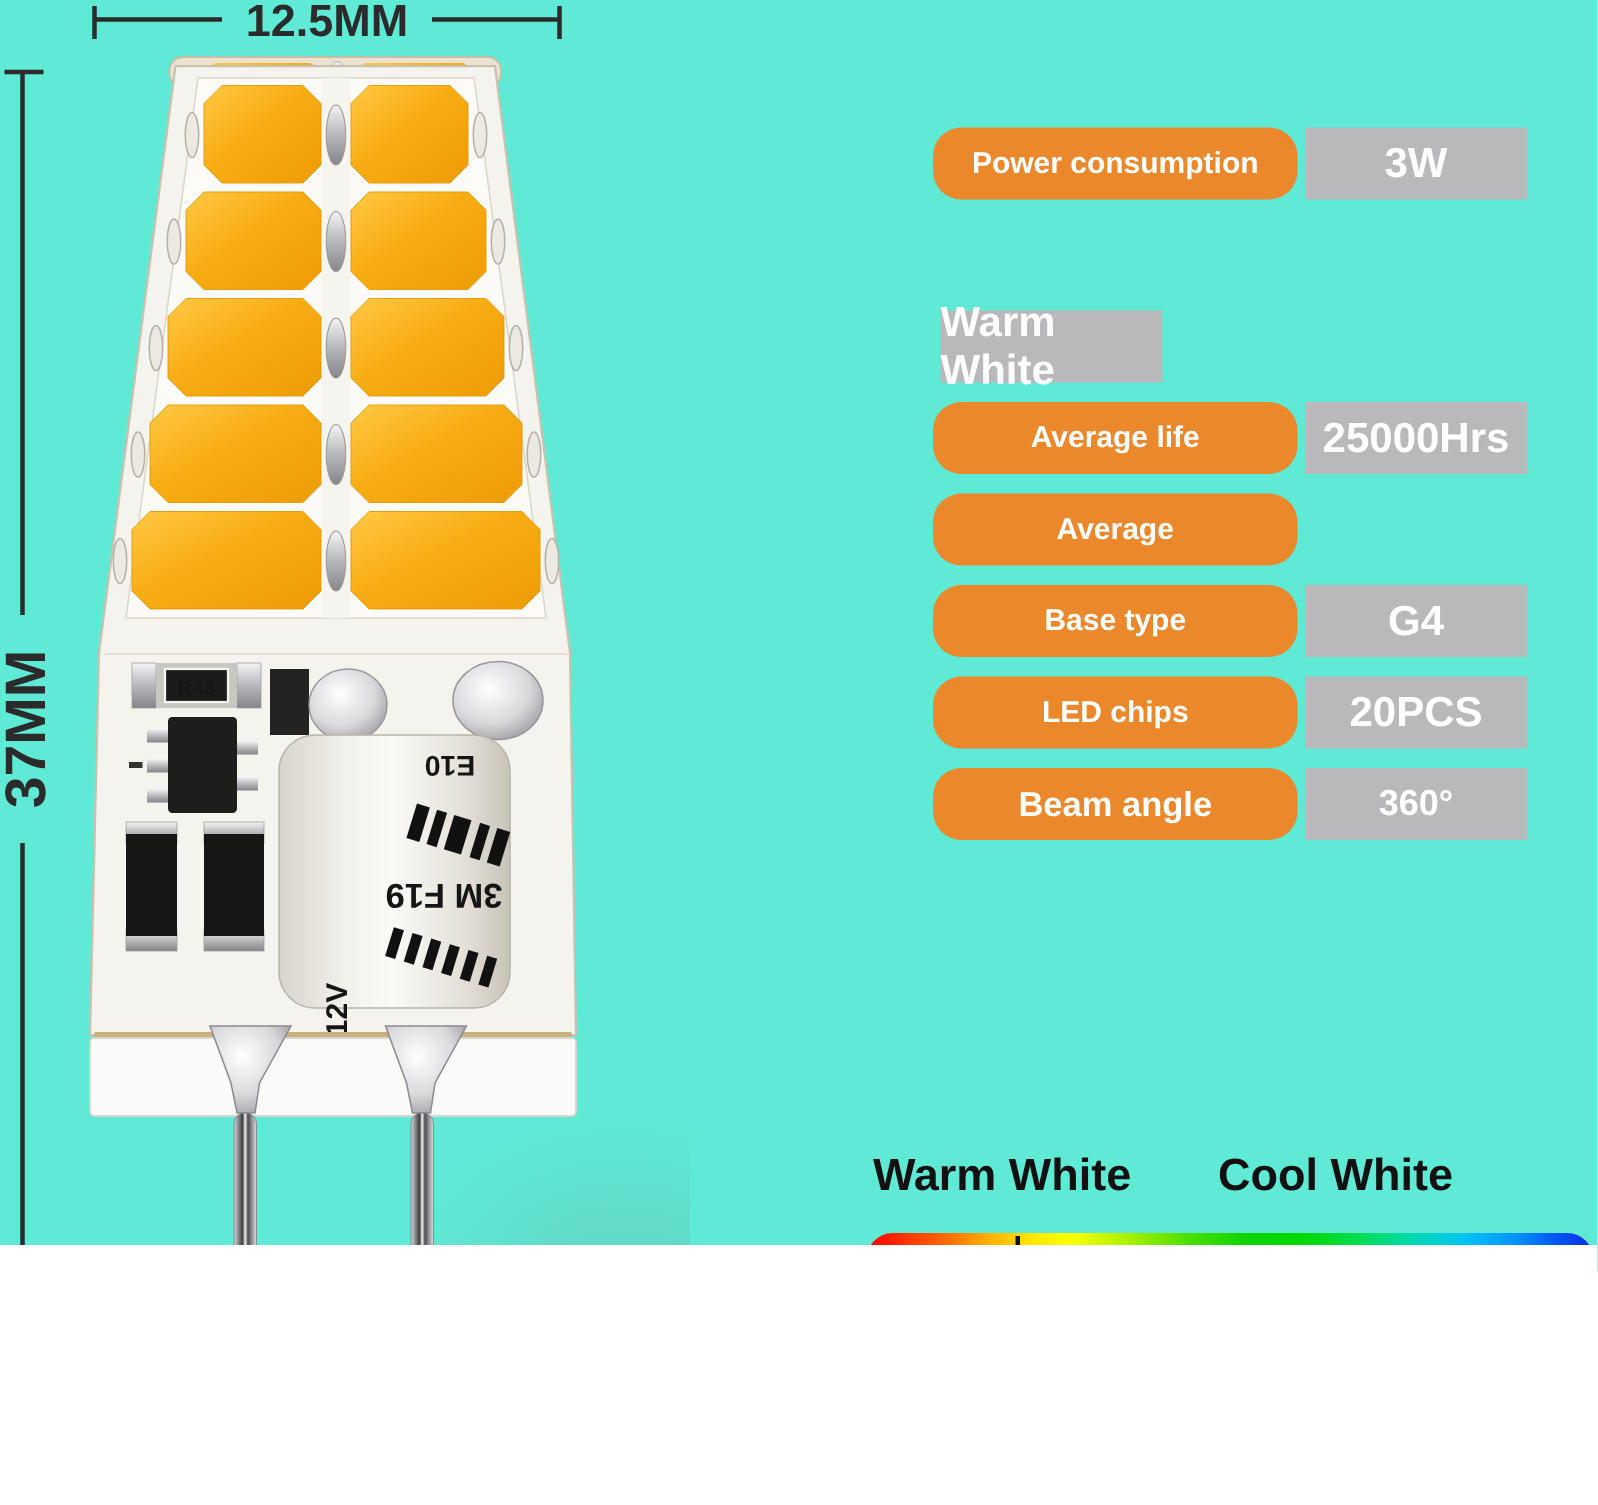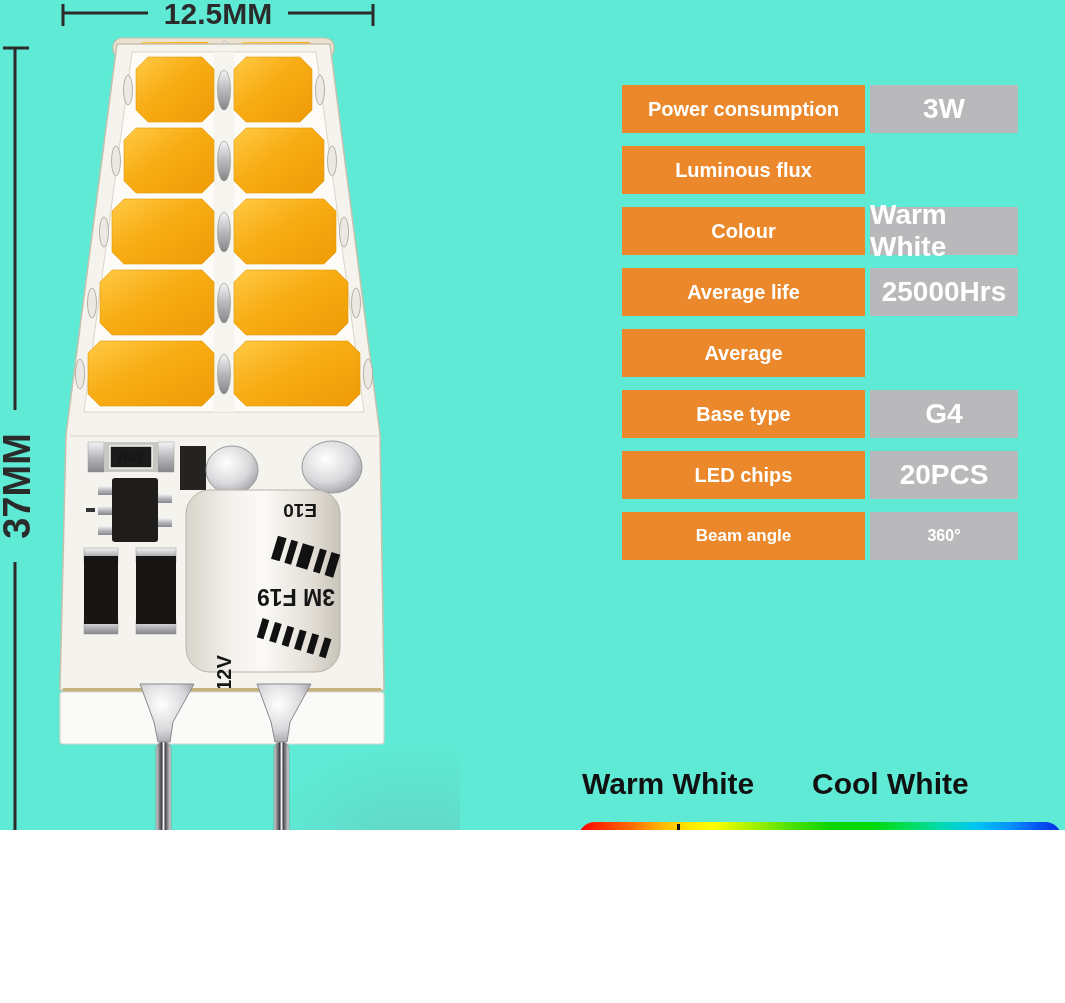--- a/index.html
+++ b/index.html
@@ -6,28 +6,28 @@
   .canvas{
     position:relative;width:1065px;height:830px;background:#5eead4;overflow:hidden;
     font-family:"Liberation Sans", sans-serif;
     text-decoration:underline;
   }
   
   .spec-table{position:absolute;left:622px;top:85px;width:400px;}
   .spec-row{display:flex;height:48px;margin-bottom:13px;}
   .spec-label{
     width:243px;background:#EA882B;color:#fff;font-weight:bold;font-size:20px;
-    display:flex;align-items:center;justify-content:center;
+    display:flex;align-items:center;justify-content:center;border-radius:19px;
   }
   .spec-value{
     width:148px;margin-left:5px;background:#B9B8BA;color:#fff;font-weight:bold;font-size:28px;
     display:flex;align-items:center;justify-content:center;
   }
-  .spec-row:last-child .spec-label{font-size:17px;}
-  .spec-row:last-child .spec-value{font-size:16px;}
+  .spec-row:last-child .spec-label{font-size:23px;}
+  .spec-row:last-child .spec-value{font-size:24px;}
   
   .ct-label{position:absolute;top:767px;font-size:30px;font-weight:bold;color:#111;}
   .ct-warm{left:582px;}
   .ct-cool{left:812px;}
   .ct-bar{
     position:absolute;left:578px;top:822px;width:484px;height:34px;border-radius:17px;
     background:linear-gradient(90deg,
       #FF0000 0%, #FF6A00 11%, #FFB300 17%, #FFE800 23%, #FDFF00 28%,
       #A8F000 36%, #4CE000 44%, #0ED400 52%, #00D800 60%, #00DD55 68%,
       #00D9B0 75%, #00C6F2 82%, #0595FF 89%, #0455F2 95%, #0A2BE0 100%);
@@ -229,24 +229,22 @@
       <rect x="274" y="742" width="15" height="212" rx="7" fill="url(#pinGrad)" stroke="#77777b" stroke-width="0.5"></rect>
     </g>
   </svg>
 
   <div class="spec-table">
     <div class="spec-row">
       <div class="spec-label">Power consumption</div>
       <div class="spec-value">3W</div>
     </div>
     <div class="spec-row">
-      <div class="spec-label">Luminous flux</div>
-    </div>
-    <div class="spec-row">
-      <div class="spec-label">Colour</div>
+    </div>
+    <div class="spec-row">
       <div class="spec-value">Warm White</div>
     </div>
     <div class="spec-row">
       <div class="spec-label">Average life</div>
       <div class="spec-value">25000Hrs</div>
     </div>
     <div class="spec-row">
       <div class="spec-label">Average</div>
     </div>
     <div class="spec-row">

